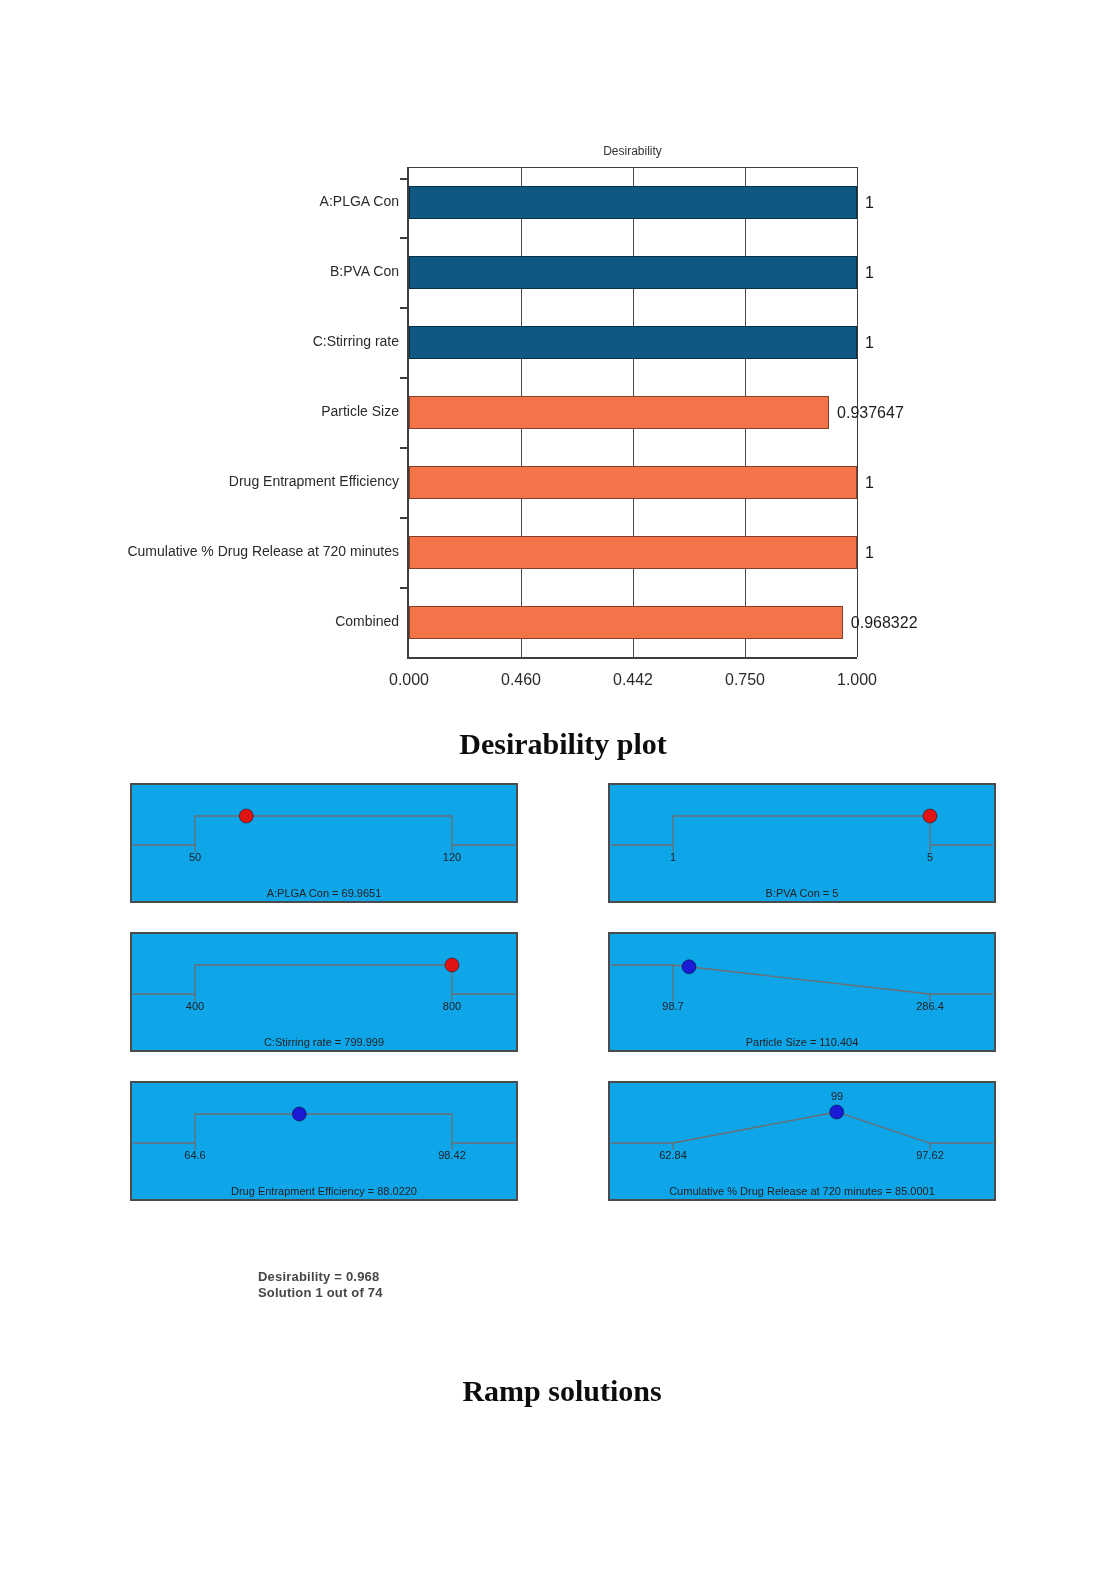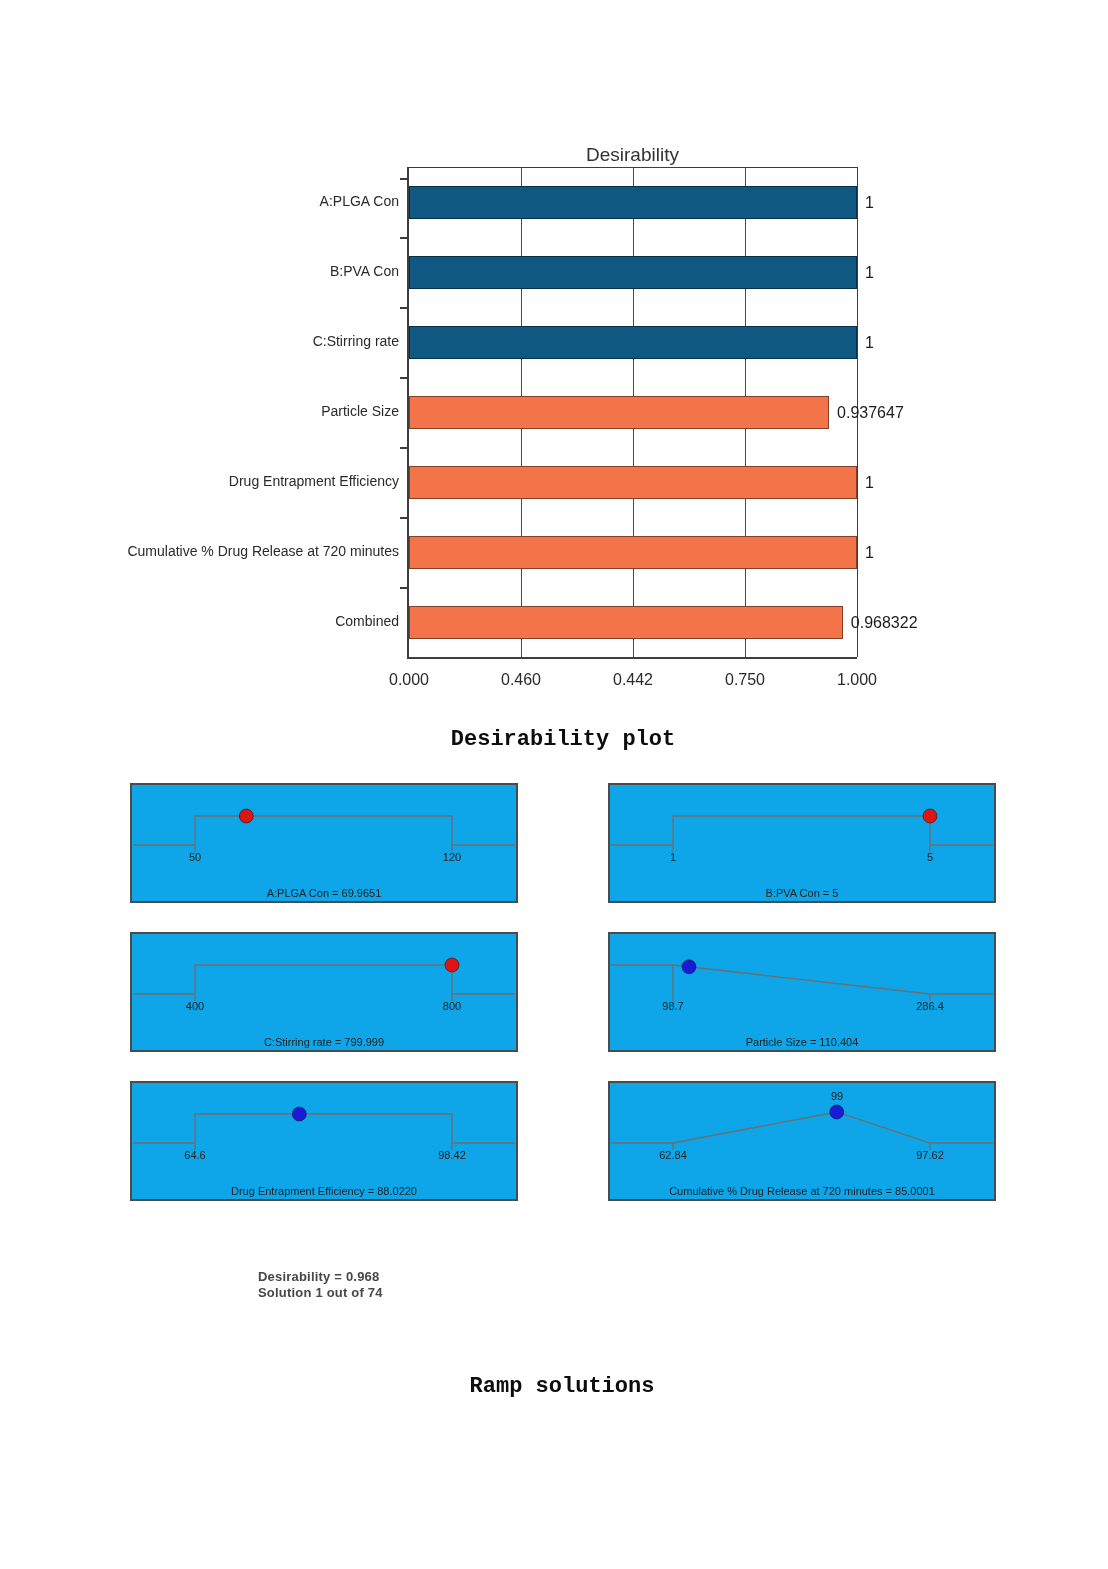--- a/index.html
+++ b/index.html
@@ -5,39 +5,39 @@
   html,body{margin:0;padding:0;}
   body{
     width:1108px;height:1569px;background:#ffffff;position:relative;
     font-family:"Liberation Sans", sans-serif;color:#2a2a2a;
     -webkit-font-smoothing:antialiased;
   }
   .abs{position:absolute;}
 
   
   #barchart{left:407px;top:167px;width:451px;height:490px;}
-  #barchart-title{top:-23px;left:0;width:100%;text-align:center;font-size:19px;color:#333;}
+  #barchart-title{top:-23px;left:0;width:100%;text-align:center;font-size:12px;color:#333;}
   #plot{
     left:0;top:0;width:451px;height:490px;
     border-top:1px solid #3d3d3d;border-right:1px solid #3d3d3d;border-left:2px solid #3d3d3d;
     box-sizing:border-box;background:#fff;
   }
   .gridline{top:0;bottom:0;width:1px;background:#4a4a4a;}
   .bar{height:33px;left:0;box-sizing:border-box;border:1px solid rgba(0,0,0,0.45);}
   .bar-value{font-size:16px;color:#1c1c1c;white-space:nowrap;line-height:18px;}
   .axis-bottom{left:-2px;right:0;bottom:-2px;height:2px;background:#3d3d3d;}
   .ytick{left:-9px;width:8px;height:2px;background:#3d3d3d;}
   #cat-labels{left:0;top:167px;width:399px;height:490px;}
   .cat-label{right:0;width:100%;text-align:right;font-size:14px;color:#2a2a2a;white-space:nowrap;line-height:15px;}
   .xtick{top:503px;transform:translateX(-50%);font-size:16px;color:#2a2a2a;}
 
   
   .fig-caption{
-    transform:translateX(-50%);font-family:Liberation Mono, monospace;
-    font-weight:bold;font-size:22px;color:#0d0d0d;white-space:nowrap;
+    transform:translateX(-50%);font-family:Liberation Serif, serif;
+    font-weight:bold;font-size:30px;color:#0d0d0d;white-space:nowrap;
   }
 
   
   .ramp-box{
     width:384px;height:116px;border:2px solid #4b4b4b;background:#0ea5e9;
   }
   .ramp-svg{position:absolute;left:0;top:0;}
   .ramp-lo,.ramp-hi{top:66px;transform:translateX(-50%);font-size:11px;color:#222;white-space:nowrap;}
   .ramp-lo{left:63px;}
   .ramp-hi{left:320px;}

